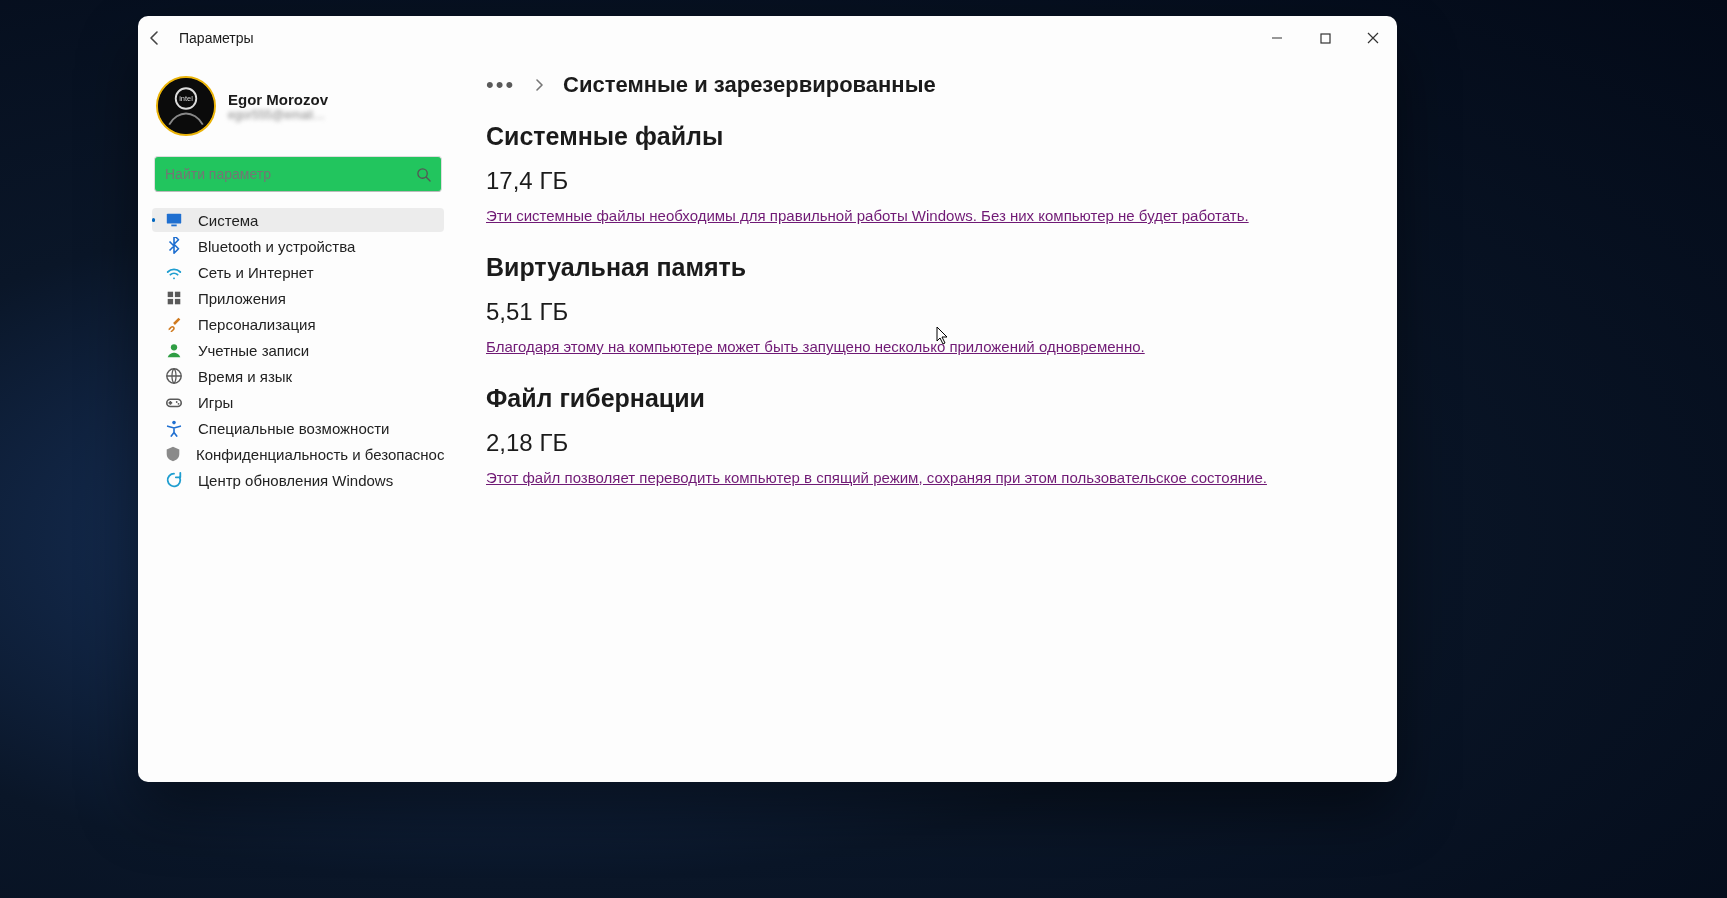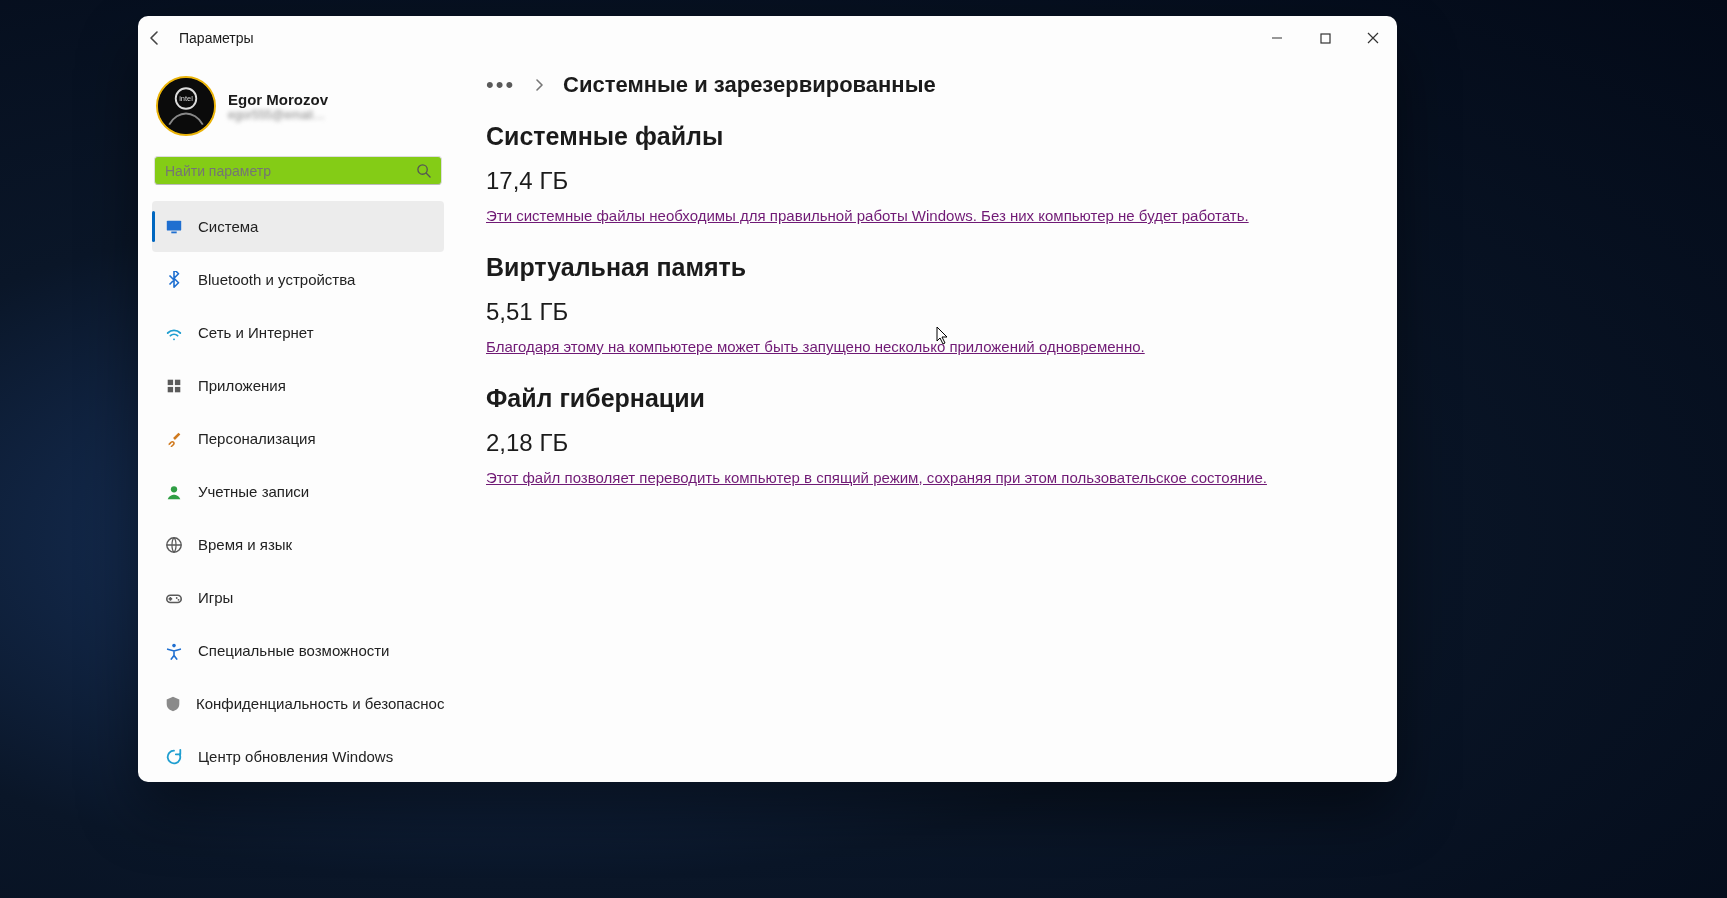--- a/index.html
+++ b/index.html
@@ -89,41 +89,41 @@
   .profile-text .name { font-weight: 600; font-size: 15px; color: #1b1b1b; }
   .profile-text .email { font-size: 12px; color: #888; filter: blur(2px); }
 
   .search {
     display: flex;
     align-items: center;
     height: 36px;
     border: 1px solid #ddd;
     border-bottom: 1.5px solid #bbb;
     border-radius: 4px;
-    background: #84cc16;
+    background: #22c55e;
     padding: 0 10px;
     margin: 6px 2px 16px 2px;
     color: #555;
   }
   .search input {
     flex: 1;
     border: none;
     outline: none;
     font-size: 14px;
     color: #444;
     background: transparent;
   }
   .search .sicon { color: #555; }
 
   .nav { display: flex; flex-direction: column; gap: 2px; }
   .nav-item {
     display: flex;
     align-items: center;
     gap: 14px;
-    height: 51px;
+    height: 24px;
     padding: 4px 12px;
     border-radius: 4px;
     font-size: 15px;
     color: #222;
     position: relative;
     white-space: nowrap;
     overflow: hidden;
   }
   .nav-item.selected { background: #ececec; }
   .nav-item.selected::before {

